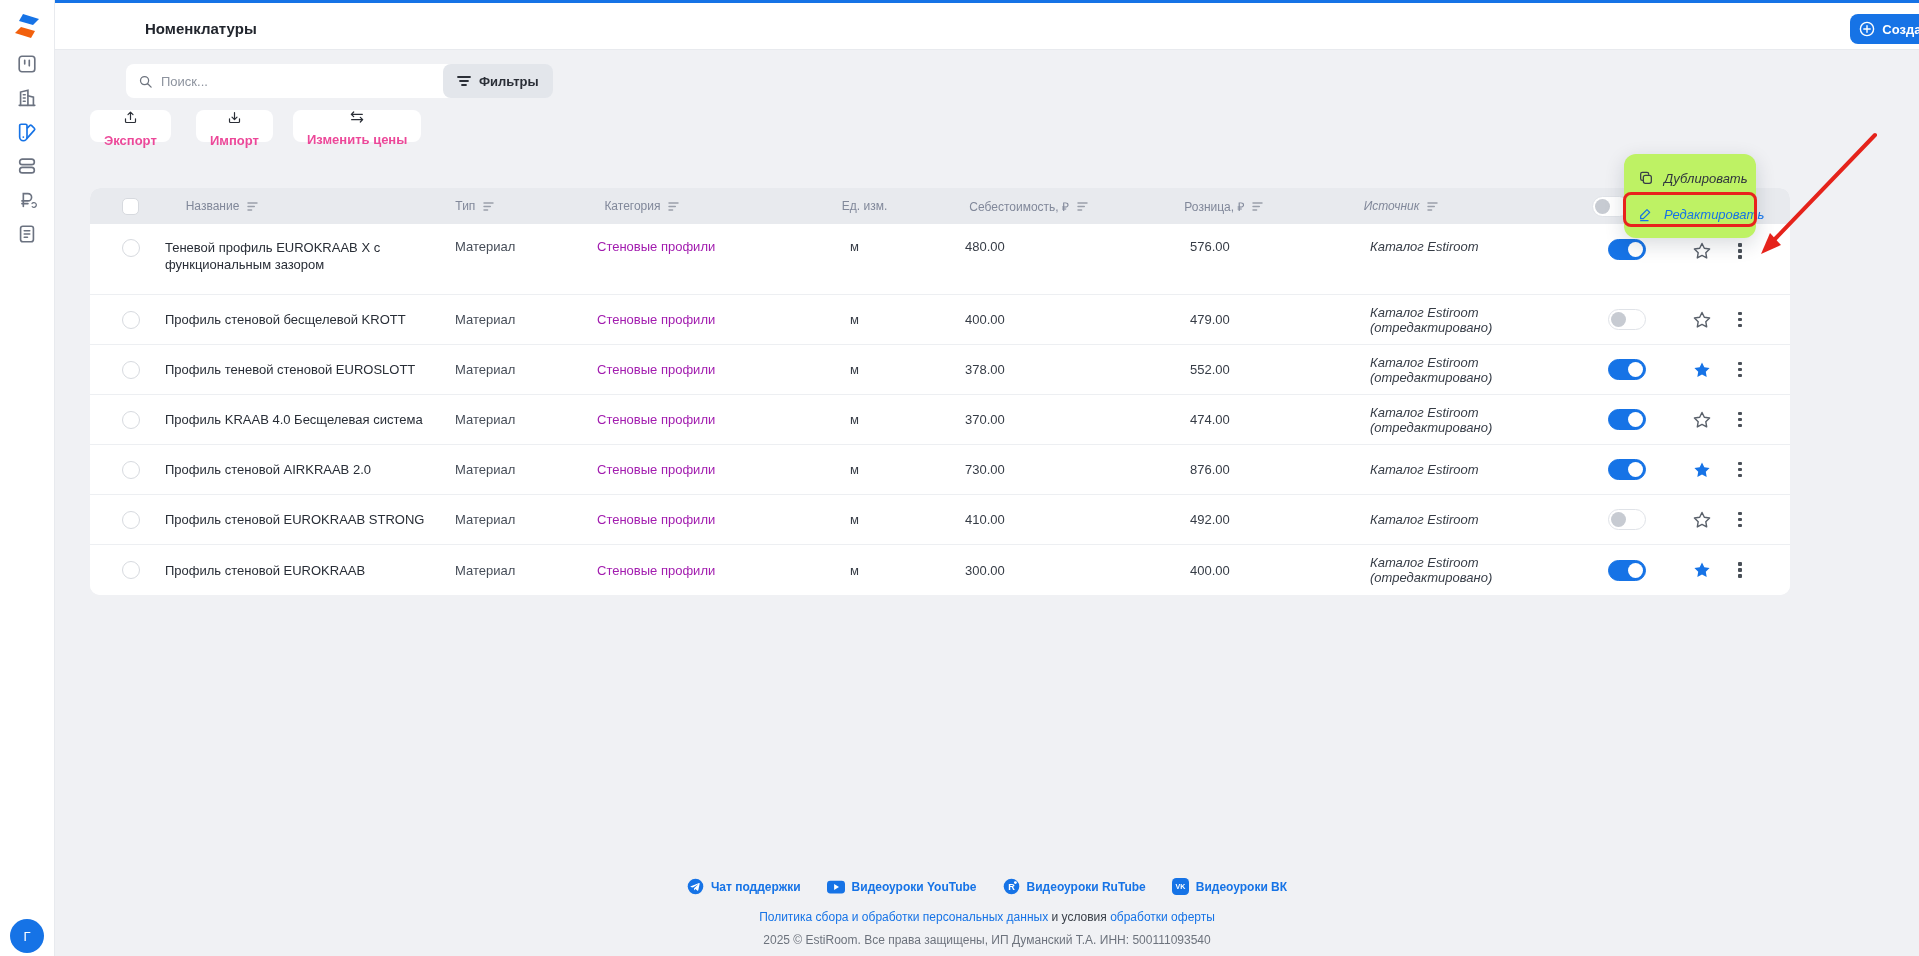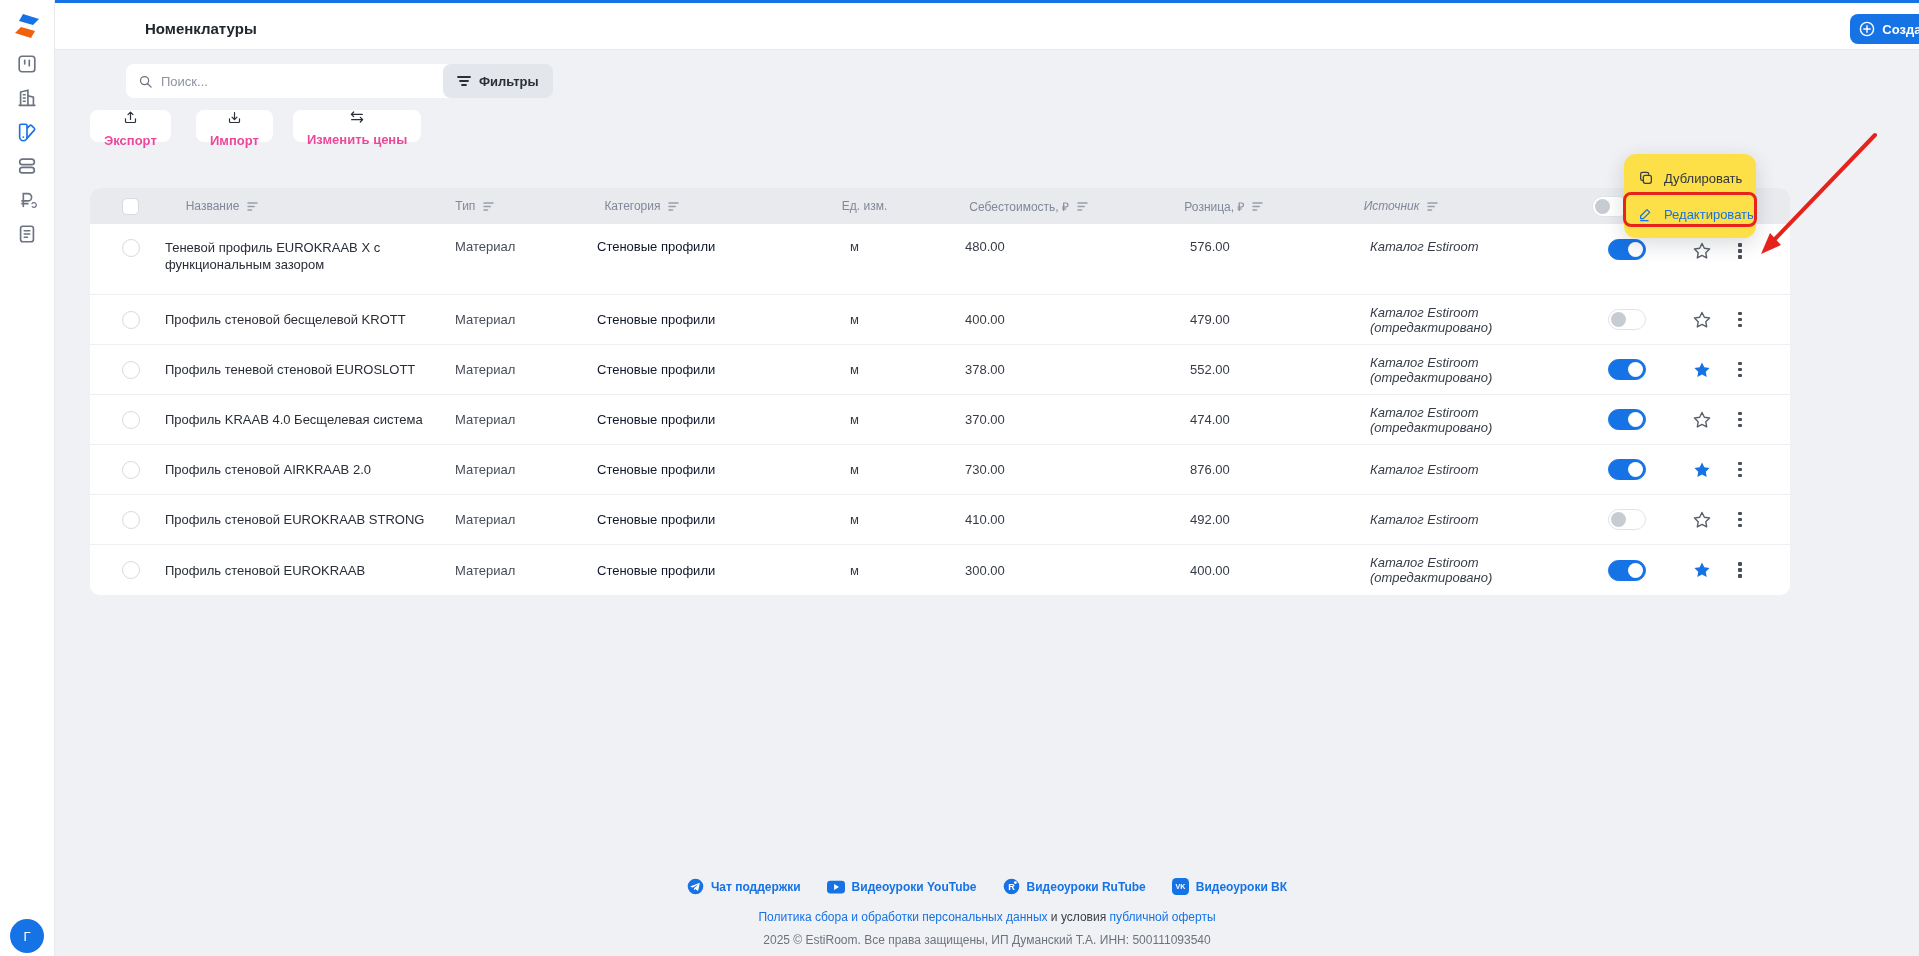--- a/index.html
+++ b/index.html
@@ -34,41 +34,41 @@
 
   
   #table { left:90px; top:188px; width:1700px; background:#fff; border-radius:10px; z-index:1; }
   .thead { height:36px; background:#e8eaee; border-radius:10px 10px 0 0; display:flex; align-items:center; font-size:12px; color:#81889a;gap:36px; }
   .trow { display:flex; align-items:center; border-bottom:1px solid #edeff2; font-size:13px; color:#363c46; background:#fff; }
   .trow:last-child { border-bottom:none; border-radius:0 0 10px 10px; }
   .trow.tall { height:71px; align-items:flex-start; padding-top:15px; }
   .trow.norm { height:50px; }
   .cell { display:flex; align-items:center; gap:6px; }
   .c-check{width:75px;} .c-name{width:290px; padding-right:14px; line-height:17px; color:#282d36;}
-  .c-type{width:142px; color:#464d58;} .c-cat{width:253px; color:#0f172a;}
+  .c-type{width:142px; color:#464d58;} .c-cat{width:253px; color:#a21caf;}
   .c-unit{width:115px;} .c-cost{width:225px;} .c-ret{width:180px;} .c-src{width:225px;font-style:italic;}
   .c-tog{width:95px;} .c-star{width:40px;} .c-dots{width:40px;}
   .chk-round { margin-left:32px; width:18px; height:18px; border:1.5px solid #d7dadf; border-radius:50%; background:#fff; cursor:pointer; }
   .chk-square { margin-left:32px; width:17px; height:17px; border:1px solid #d7dadf; border-radius:5px; background:#fff; cursor:pointer; }
   .sorticon { display:inline-flex; margin-left:2px; }
 
   .switch { width:38px; height:21px; border-radius:11px; background:#fff; border:1px solid #e0e3e8; position:relative; cursor:pointer; flex:none; margin-left:13px; }
   .switch .knob { position:absolute; top:2px; left:2px; width:15px; height:15px; border-radius:50%; background:#c7cbd2; }
   .switch.on { background:#1673e6; border-color:#1673e6; }
   .switch.on .knob { left:auto; right:2px; background:#fff; }
 
   .star { width:24px; height:24px; display:flex; align-items:center; justify-content:center; cursor:pointer; }
   .star svg.fill-v { display:none; }
   .star.fav svg.fill-v { display:block; }
 
   .dots { width:20px; height:24px; display:flex; flex-direction:column; align-items:center; justify-content:center; gap:2.5px; cursor:pointer; }
   .dots i { width:3.5px; height:3.5px; border-radius:1px; background:#4a5058; }
 
   
-  #ctx-menu { left:1624px; top:154px; width:132px; background:#fde047; border-radius:12px; box-shadow:0 6px 20px rgba(20,30,50,.16); padding:6px 0; z-index:50; }
+  #ctx-menu { left:1624px; top:154px; width:132px; background:#bef264; border-radius:12px; box-shadow:0 6px 20px rgba(20,30,50,.16); padding:6px 0; z-index:50;font-style:italic; }
   .ctx-item { height:36px; display:flex; align-items:center; gap:10px; padding:0 14px; font-size:13px; color:#30353e; cursor:pointer; }
   .ctx-item.edit { color:#1673e6; font-weight:500; }
   #red-box { position:absolute; left:-1px; top:38px; width:134px; height:35px; border:3px solid #e8231d; border-radius:8px; pointer-events:none; }
 
   
   #arrow-overlay { left:1740px; top:118px; width:160px; height:150px; z-index:60; pointer-events:none; }
 
   
   .footer-line { left:55px; right:0; text-align:center; font-size:12px; z-index:1; }
   #footer-links { top:878px; display:flex; justify-content:center; gap:26px; }
@@ -548,16 +548,16 @@
       <span style="display:inline-flex">
         <svg width="17" height="17" viewBox="0 0 24 24">
             <rect x="0" y="0" width="24" height="24" rx="6" fill="#1673e6"></rect>
             <text x="12" y="16" text-anchor="middle" font-size="10" font-weight="bold" fill="#fff" font-family="Liberation Sans, sans-serif">VK</text>
           </svg>
       </span>
       <span>Видеоуроки ВК</span>
     </span>
   </div>
   <div class="abs footer-line" id="footer-policy">
-    <a>Политика сбора и обработки персональных данных</a><span> и условия </span><a>публичной оферты</a>
+    <a>Политика сбора и обработки персональных данных</a><span> и условия </span><a>обработки оферты</a>
   </div>
   <div class="abs footer-line" id="footer-copy">2025 © EstiRoom. Все права защищены, ИП Думанский Т.А. ИНН: 500111093540</div>
 </div>
 
 </body></html>

